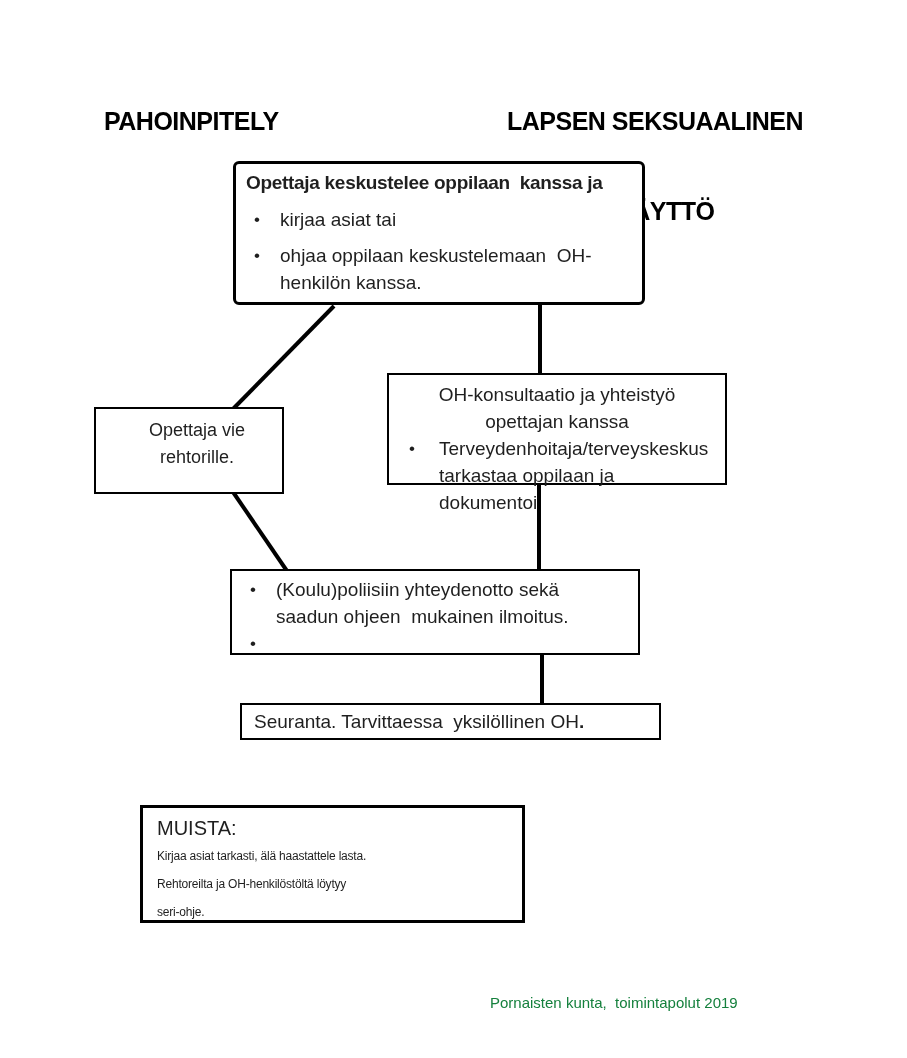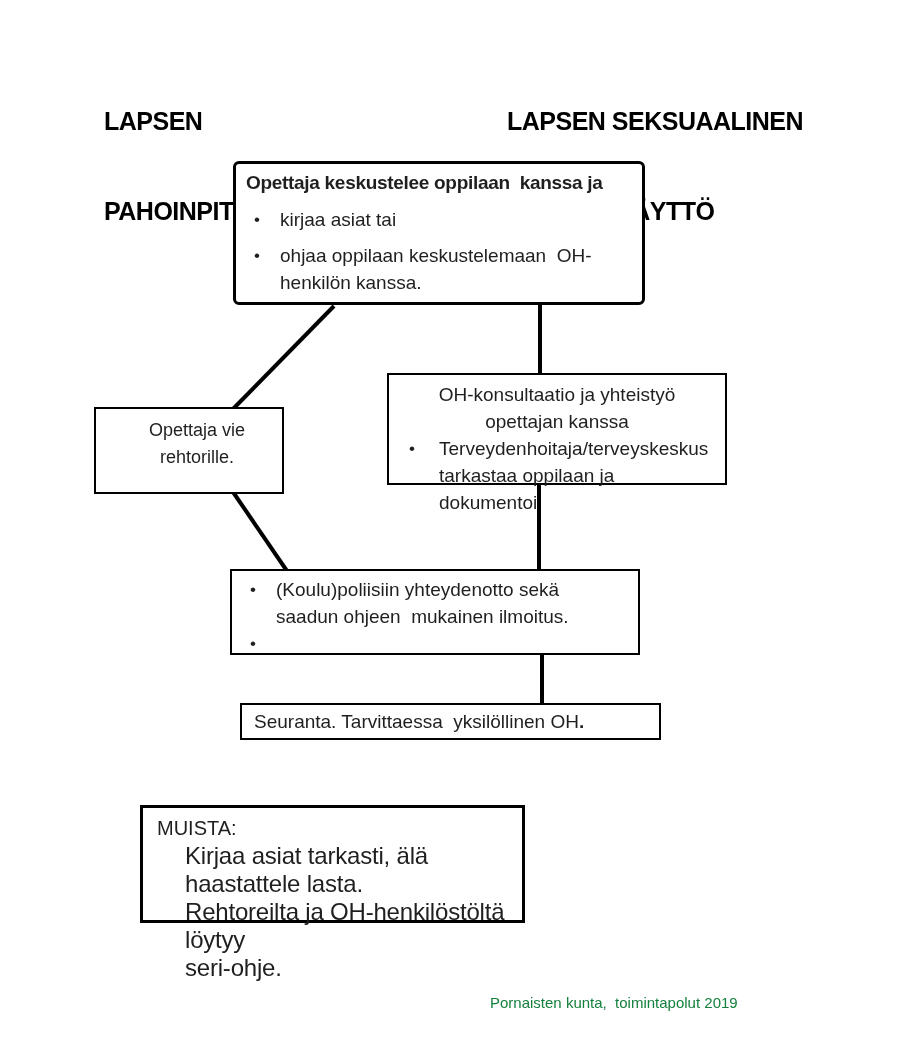--- a/index.html
+++ b/index.html
@@ -110,42 +110,40 @@
     width: 385px; height: 118px;
     border-width: 3px;
     padding: 7px 8px 4px 14px;
   }
   .box-remember .box-title {
     font-weight: 400;
     font-size: 20px;
     line-height: 27px;
   }
   .box-remember .body-line {
-    font-size: 24px;
+    font-size: 12px;
     letter-spacing: -0.2px;
     line-height: 28px;
     white-space: pre-wrap;
-    margin-left: 28px;
   }
 
   .footer {
     position: absolute;
     left: 490px; top: 994px;
     font-size: 15px;
     color: #15803d;
     white-space: pre-wrap;
   }
 </style>
 </head>
 <body>
 
 <div class="page">
 
   <div class="heading heading-left">
-    <div>LAPSEN</div>
     <div>PAHOINPITELY</div>
   </div>
 
   <div class="heading heading-right">
     <div>LAPSEN SEKSUAALINEN</div>
     <div>HYVÄKSIKÄYTTÖ</div>
   </div>
 
   <svg class="connectors" viewBox="0 0 907 1058" xmlns="http://www.w3.org/2000/svg">
     <line x1="334" y1="306" x2="233" y2="409" stroke="#000000" stroke-width="4"></line>

